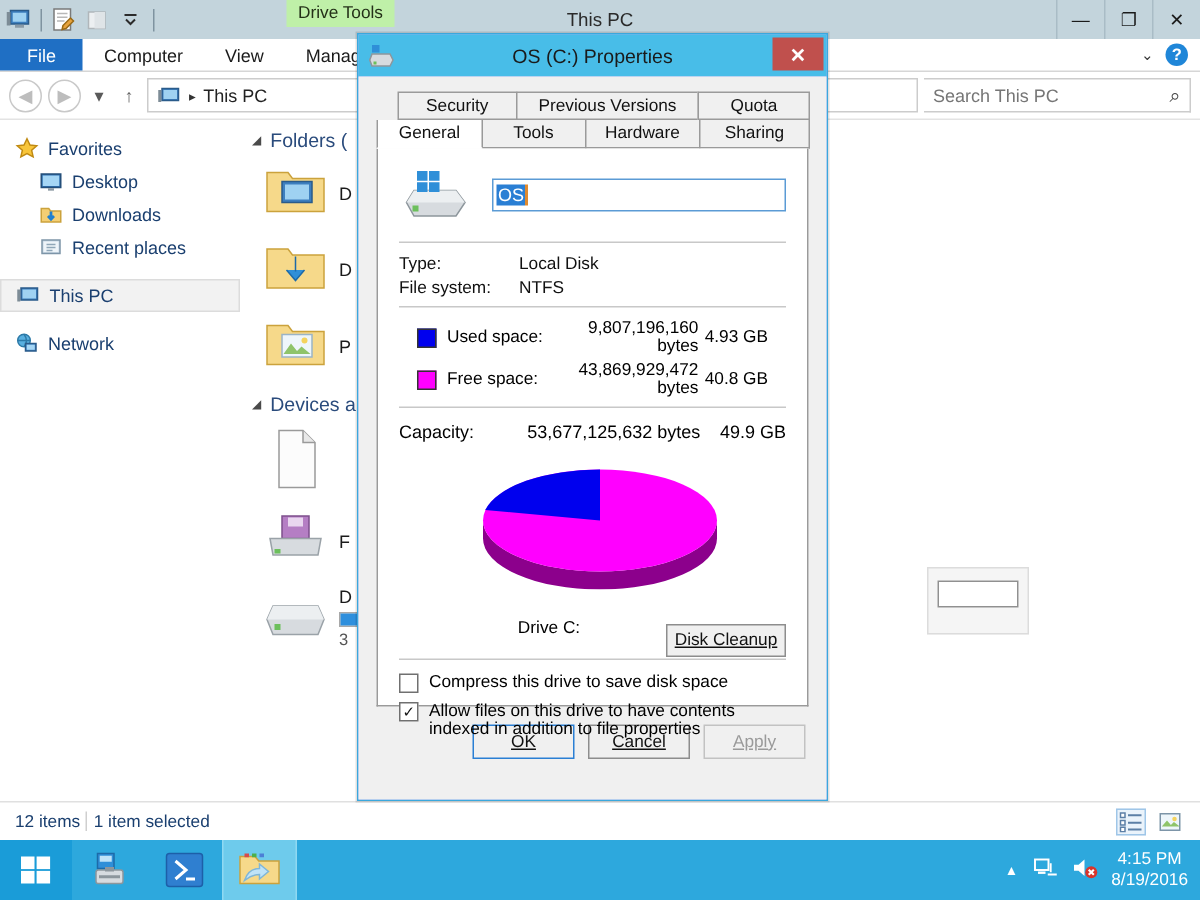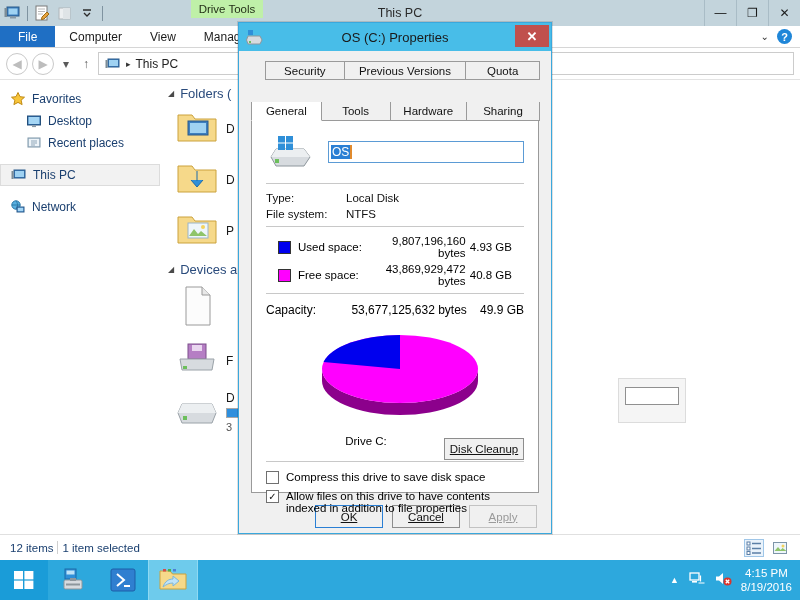--- a/index.html
+++ b/index.html
@@ -160,21 +160,21 @@
   
   .tabrow{ display:flex; }
   .tabrow.row1{ padding-left:14px; }
   .tab{
     height:19px; background:#f0f0f0; border:1px solid #9a9a9a;
     font-size:11.5px; color:#111;
     display:flex;align-items:center;justify-content:center;
     margin-right:-1px;
   }
   .tab.active{ background:#fff; border-bottom-color:#fff; position:relative; z-index:3; }
-  .tabrow.row2 .tab{ border-top:none;margin-top:22px; }
+  .tabrow.row2 .tab{ border-top:none; }
   .tabpanel{
     background:#fff; border:1px solid #9a9a9a; border-top:none;
     height:372px; position:relative; padding:10px 14px;
   }
   .namerow{ display:flex; align-items:center; gap:16px; padding:4px 0 10px 4px; }
   .driveico{ width:42px;height:34px; position:relative; }
   .nameinput{
     flex:1; height:22px; border:1px solid #5b9bd5; background:#fff;
     display:flex; align-items:center; padding:0 2px;
   }
@@ -283,40 +283,53 @@
       <span class="ic">
         <svg width="16" height="16" viewBox="0 0 16 16">
             <rect x="3" y="3" width="11" height="8" fill="#3d7fbf" stroke="#2a5b8a"></rect>
             <rect x="4" y="4" width="9" height="6" fill="#9fd2f2"></rect>
             <rect x="0.5" y="4" width="2" height="8" fill="#7d8c96"></rect>
           </svg>
       </span>
       <span style="font-size:9px;color:#333">▸</span>
       <span>This PC</span>
     </div>
+    <div class="searchbox">
+      <span>Search This PC</span>
+      <span class="mag">⌕</span>
+    </div>
   </div>
 
   <div class="navpane">
     <div class="nav-item">
       <span class="ic">
         <svg width="16" height="16" viewBox="0 0 16 16">
             <path d="M8 1.5l2 4.2 4.5.5-3.4 3 1 4.4L8 11.4 3.9 13.6l1-4.4-3.4-3 4.5-.5z" fill="#f8c53a" stroke="#c08a12"></path>
           </svg>
       </span>
       <span>Favorites</span>
     </div>
     <div class="nav-item child">
       <span class="ic">
         <svg width="16" height="16" viewBox="0 0 16 16">
             <rect x="1.5" y="3" width="13" height="9" fill="#2f6fae" stroke="#244f7a"></rect>
             <rect x="2.5" y="4" width="11" height="7" fill="#a5d6f5"></rect>
             <rect x="6" y="12.5" width="4" height="1.6" fill="#8d9aa4"></rect>
           </svg>
       </span>
       <span>Desktop</span>
+    </div>
+    <div class="nav-item child">
+      <span class="ic">
+        <svg width="16" height="16" viewBox="0 0 16 16">
+            <path d="M1.5 4h5l1.2 1.6h6.8V13H1.5z" fill="#f4cf74" stroke="#cba23c"></path>
+            <path d="M8 6v3.6M6 9l2 2.2L10 9" stroke="#1f7fcf" stroke-width="1.8" fill="none"></path>
+          </svg>
+      </span>
+      <span>Downloads</span>
     </div>
     <div class="nav-item child">
       <span class="ic">
         <svg width="16" height="16" viewBox="0 0 16 16">
             <rect x="2" y="3" width="12" height="9" fill="#c9d8e4" stroke="#7d95a8"></rect>
             <rect x="3" y="4" width="10" height="7" fill="#eef4f9"></rect>
             <path d="M5 6h6M5 8h6M5 10h4" stroke="#8fa6b8"></path>
           </svg>
       </span>
       <span>Recent places</span>

